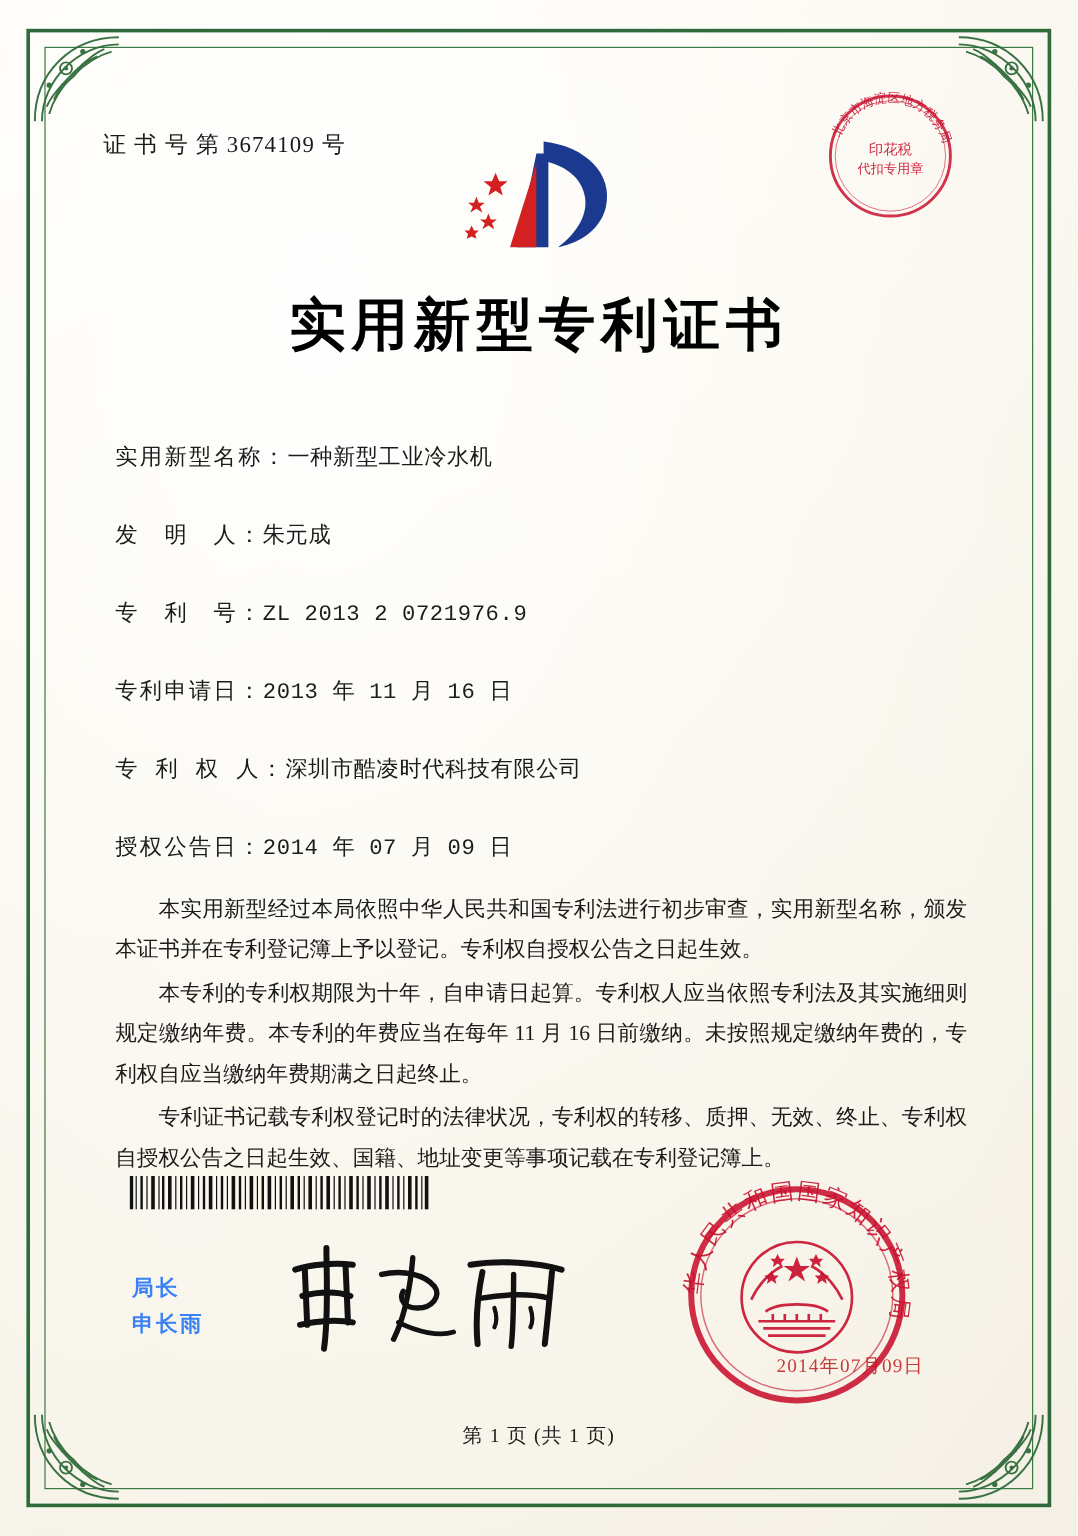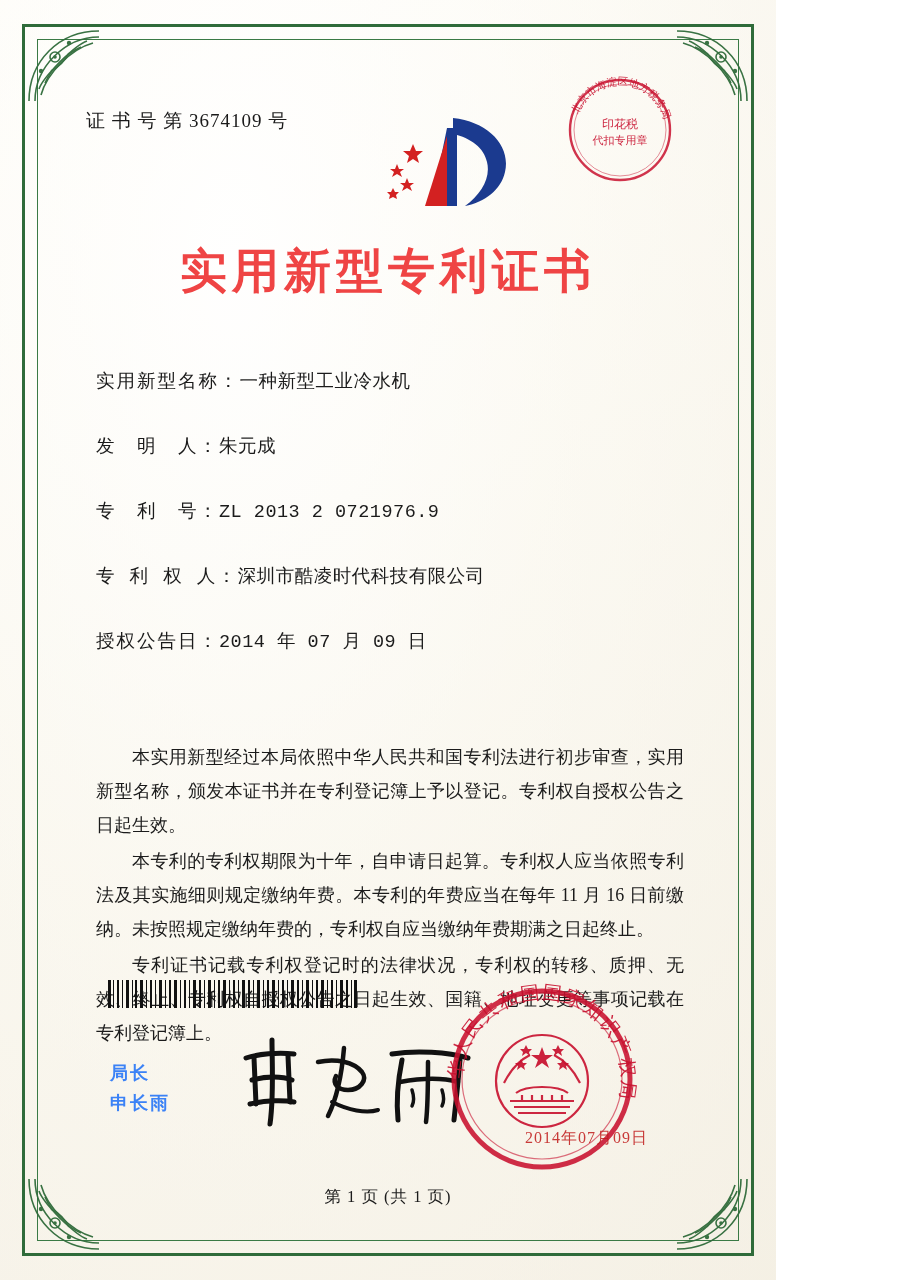--- a/index.html
+++ b/index.html
@@ -5,21 +5,21 @@
   html, body {
     margin: 0;
     padding: 0;
     background: #ffffff;
   }
   body {
     font-family: "Liberation Serif", "DejaVu Serif", serif;
   }
   .page {
     position: relative;
-    width: 776px;
+    width: 898px;
     height: 1280px;
     background: #fdfcf7;
     overflow: hidden;
   }
   
   .paper-tint {
     position: absolute;
     inset: 0;
     background:
       radial-gradient(ellipse at 30% 20%, rgba(255,255,255,0.9) 0%, rgba(252,250,243,0.4) 45%, rgba(243,238,226,0.55) 100%),
@@ -83,21 +83,21 @@
   }
   .title {
     position: absolute;
     left: 0;
     right: 0;
     top: 240px;
     text-align: center;
     font-size: 47px;
     font-weight: bold;
     letter-spacing: 5px;
-    color: #ef4444;
+    color: #000000;
     font-family: "DejaVu Serif", "Liberation Serif", serif;
   }
 
   
   .fields {
     position: absolute;
     left: 96px;
     top: 368px;
     right: 90px;
     font-family: Liberation Mono, monospace;
@@ -305,20 +305,23 @@
 
   <div class="fields">
     <div class="field">
       <span class="lbl">实用新型名称：</span><span class="val">一种新型工业冷水机</span>
     </div>
     <div class="field">
       <span class="lbl">发　明　人：</span><span class="val">朱元成</span>
     </div>
     <div class="field">
       <span class="lbl">专　利　号：</span><span class="val">ZL 2013 2 0721976.9</span>
+    </div>
+    <div class="field">
+      <span class="lbl">专利申请日：</span><span class="val">2013 年 11 月 16 日</span>
     </div>
     <div class="field">
       <span class="lbl">专 利 权 人：</span><span class="val">深圳市酷凌时代科技有限公司</span>
     </div>
     <div class="field">
       <span class="lbl">授权公告日：</span><span class="val">2014 年 07 月 09 日</span>
     </div>
   </div>
 
   <div class="paras">

